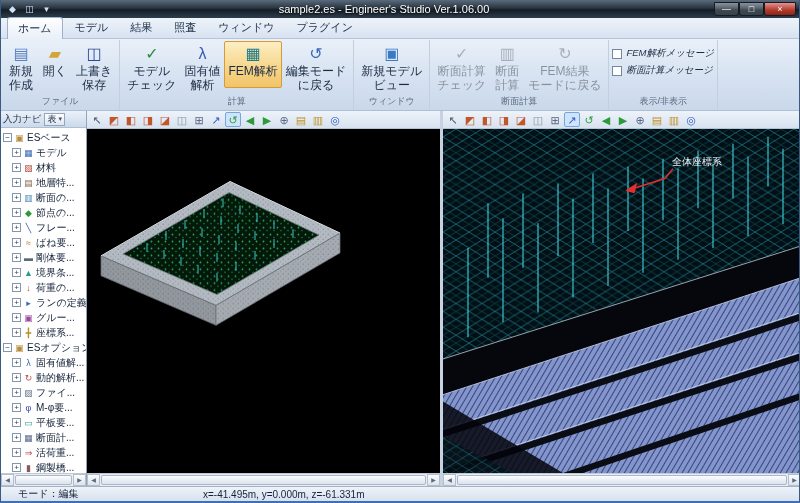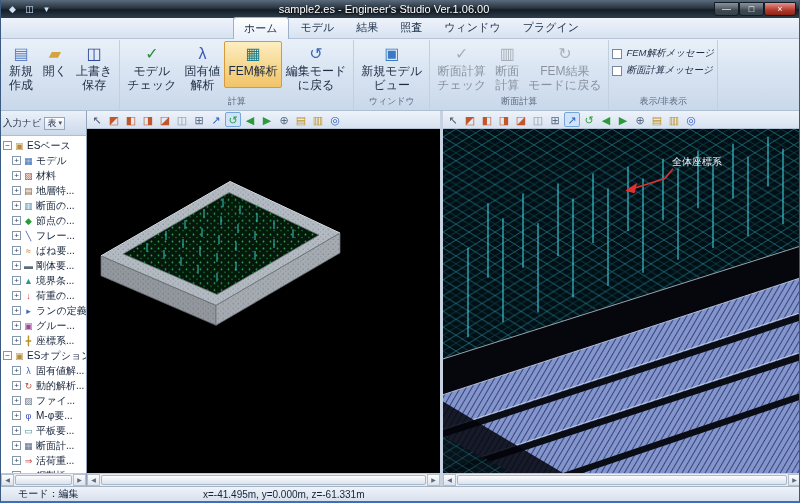--- a/index.html
+++ b/index.html
@@ -12,22 +12,22 @@
     background: linear-gradient(#5a6b7d, #28343f 45%, #141d26 55%, #2e3d4d); }
   .qat { display: flex; gap: 2px; padding-left: 4px; }
   .qicon { width: 15px; height: 13px; font-size: 9px; line-height: 13px; text-align: center; color: #cfe2f8; }
   .title { flex: 1; text-align: center; font-size: 11px; text-shadow: 0 1px 2px #000; white-space: nowrap; }
   .winbtns { display: flex; padding-right: 3px; }
   .winbtn { width: 25px; height: 14px; font-size: 9px; line-height: 13px; text-align: center; color: #fff;
     background: linear-gradient(rgba(255,255,255,.35), rgba(255,255,255,.08)); border: 1px solid #121c26; border-radius: 0 0 3px 3px; }
   .winbtn.close { width: 32px; background: linear-gradient(#e89090, #b03a2a 60%, #8c2418); }
 
   
-  .tabsrow { height: 21px; flex: none; display: flex; align-items: flex-end; padding-left: 22px; gap: 2px;
-    background: linear-gradient(#eef3fa, #d7e2f1); border-bottom: 1px solid #b6c4d8; justify-content: center; }
+  .tabsrow { height: 21px; flex: none; display: flex; align-items: flex-end; padding-left: 6px; gap: 2px;
+    background: linear-gradient(#eef3fa, #d7e2f1); border-bottom: 1px solid #b6c4d8; }
   .tab { padding: 3px 10px 3px; font-size: 11px; color: #23364e; white-space: nowrap; }
   .tab.active { background: linear-gradient(#fefefe, #e9f0f9); border: 1px solid #9cb0c8; border-bottom: none; border-radius: 3px 3px 0 0; margin-bottom: -1px; }
 
   
   .ribbon { height: 72px; flex: none; display: flex; padding: 1px 0 0;
     background: linear-gradient(#e9f0f9, #d6e2f1 55%, #c9d8ea); border-bottom: 1px solid #aebfd4; }
   .rgroup { display: flex; flex-direction: column; justify-content: space-between; border-right: 1px solid #c2cfdf; padding: 1px 3px 0; }
   .ritems { display: flex; align-items: flex-start; }
   .ritems.vert { flex-direction: column; align-items: flex-start; gap: 4px; padding-top: 6px; }
   .rcaption { font-size: 9px; color: #5b6b80; text-align: center; padding: 1px 0 2px; white-space: nowrap; }
@@ -37,21 +37,21 @@
   .ricon { width: 22px; height: 20px; font-size: 16px; line-height: 20px; text-align: center; }
   .rlabel { font-size: 12px; color: #1c2c44; text-align: center; line-height: 1.18; min-height: 22px; white-space: nowrap; }
   .rcheck { display: flex; align-items: center; gap: 4px; font-size: 9.5px; color: #1c2c44; white-space: nowrap; font-style: italic; }
   .rcheckbox { width: 10px; height: 10px; border: 1px solid #7688a0; background: #fff; font-size: 8px; line-height: 9px; text-align: center; color: #2a5a2a; }
 
   
   .main { flex: 1; display: flex; min-height: 0; background: #000; }
 
   
   .nav { width: 86px; flex: none; display: flex; flex-direction: column; background: #f1f4f9; border-right: 1px solid #93a4ba; }
-  .nav-header { height: 25px; flex: none; display: flex; align-items: center; gap: 3px; padding: 0 2px;
+  .nav-header { height: 17px; flex: none; display: flex; align-items: center; gap: 3px; padding: 0 2px;
     background: linear-gradient(#eaf1fa, #ccd9ea); border-bottom: 1px solid #aebfd4; font-size: 9.5px; color: #1c2c44; }
   .nav-title { white-space: nowrap; }
   .nav-combo { display: flex; align-items: center; border: 1px solid #94a6bc; background: linear-gradient(#fff, #dde6f1); padding: 0 2px; font-size: 9px; height: 13px; }
   .nav-combo .caret { font-size: 7px; color: #44506a; margin-left: 2px; }
   .tree { flex: 1; background: #fff; overflow: hidden; padding-top: 2px; }
   .trow { display: flex; align-items: center; height: 15px; font-size: 10px; color: #142238; white-space: nowrap; }
   .texp { width: 9px; height: 9px; flex: none; border: 1px solid #8396ac; background: #fff; font-size: 8px; line-height: 7px; text-align: center; color: #31435f; margin-right: 2px; }
   .ticon { width: 11px; flex: none; font-size: 9px; text-align: center; margin-right: 2px; }
   .tlabel { overflow: hidden; }
 
@@ -116,20 +116,21 @@
           </div>
           <div class="rbtn normal">
             <div class="ricon" style="color: rgb(212, 164, 60);">▰</div>
             <div class="rlabel">開く</div>
           </div>
           <div class="rbtn normal">
             <div class="ricon" style="color: rgb(44, 74, 154);">◫</div>
             <div class="rlabel">上書き<br>保存</div>
           </div>
         </div>
+        <div class="rcaption">ファイル</div>
       </div>
       <div class="rgroup">
         <div class="ritems">
           <div class="rbtn normal">
             <div class="ricon" style="color: rgb(42, 138, 58);">✓</div>
             <div class="rlabel">モデル<br>チェック</div>
           </div>
           <div class="rbtn normal">
             <div class="ricon" style="color: rgb(58, 90, 181);">λ</div>
             <div class="rlabel">固有値<br>解析</div>

